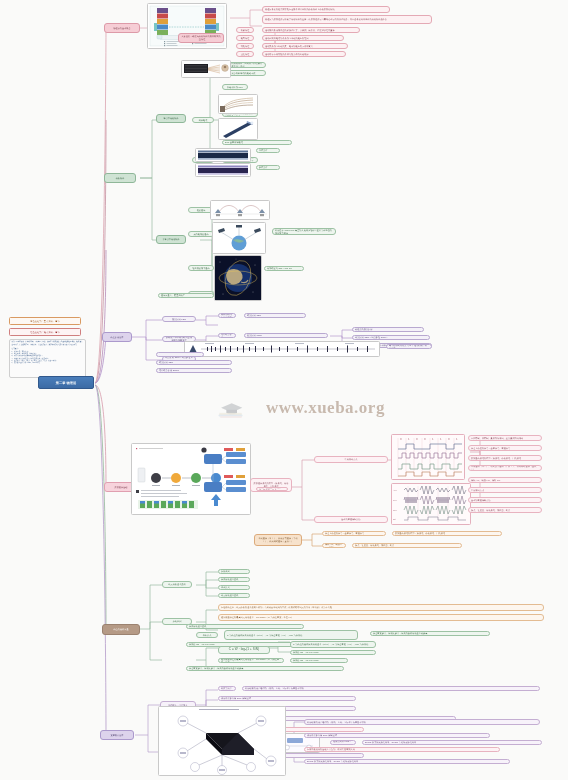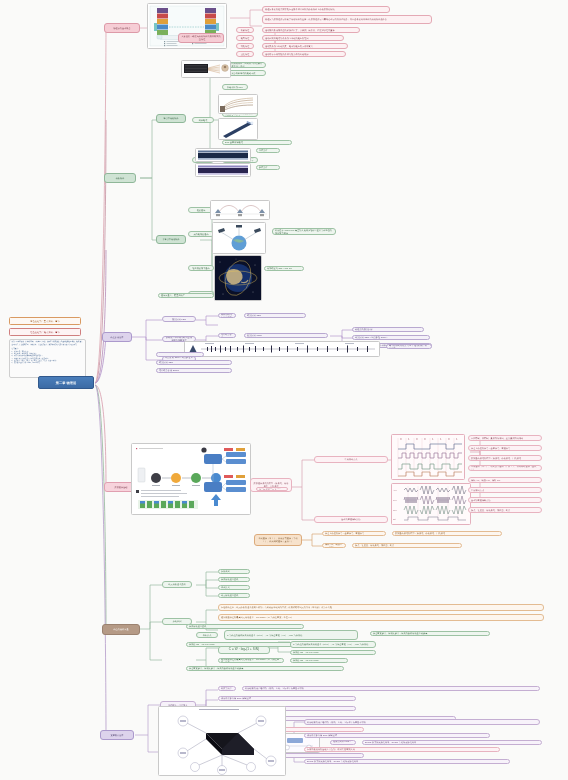--- a/index.html
+++ b/index.html
@@ -463,20 +463,30 @@
     </svg>
   </div>
 
   <div class="node br-purple" style="left:386px;top:344px;width:46px;height:5px;">每个比特时间划分为 m 个短的间隔，称为码片 chip</div>
 
   <div class="node br-purple" style="left:162px;top:346px;width:0px;height:0px;opacity:0;"></div>
   <div class="node br-purple" style="left:156px;top:352px;width:48px;height:5px;"></div>
   <div class="node br-purple" style="left:156px;top:360px;width:76px;height:5px;">时分复用 TDM</div>
   <div class="node br-purple" style="left:156px;top:368px;width:76px;height:5px;">统计时分复用 STDM</div>
 
+  <div id="watermark">
+    <svg viewBox="0 0 200 46" style="position:absolute;left:0;top:0;width:76px;height:46px;">
+      <path d="M8 20 L36 8 L64 20 L36 32 Z" fill="#b9bcc0"></path>
+      <path d="M22 25 L22 34 Q36 41 50 34 L50 25" fill="#a8abb0"></path>
+      <rect x="4" y="34" width="58" height="4" rx="1" fill="#f0e9d8" stroke="#d8cfb8" stroke-width=".6"></rect>
+      <rect x="2" y="38" width="62" height="4" rx="1" fill="#dbe6ef" stroke="#bccddd" stroke-width=".6"></rect>
+      <rect x="6" y="42" width="56" height="3.5" rx="1" fill="#f3e2df" stroke="#dcc3bf" stroke-width=".6"></rect>
+    </svg>
+    <div id="wm-text">www.xueba.org</div>
+  </div>
 
   <div class="node br-pink-t center" style="left:104px;top:482px;width:34px;height:10px;">数据通信基础</div>
 
   <div class="pic" style="left:131px;top:443px;width:118px;height:70px;">
     <svg viewBox="0 0 118 70" preserveAspectRatio="none">
       <rect width="118" height="70" fill="#ffffff"></rect>
       <g fill="#c94f6d">
           <rect x="4" y="4" width="1.2" height="1.2"></rect>
         </g>
       <rect x="7" y="4" width="24" height="1" fill="#d0d0d0"></rect>

